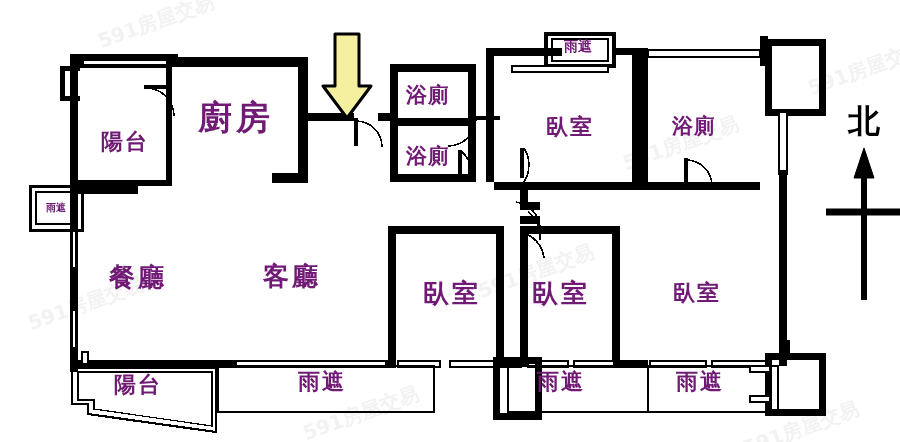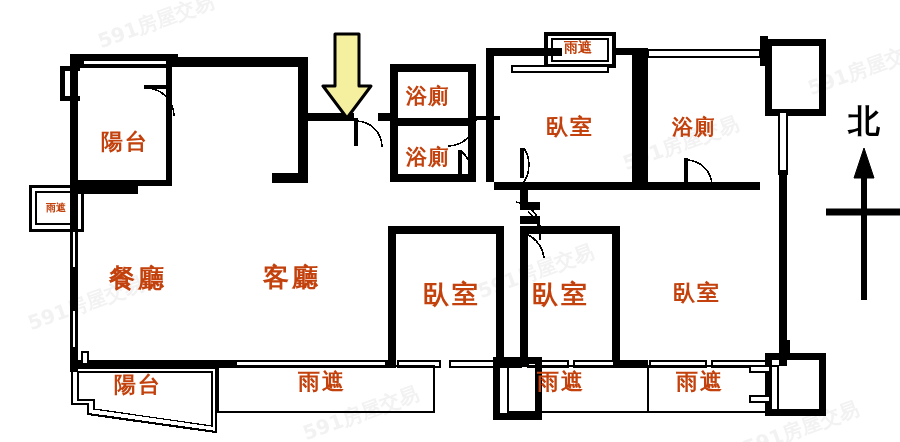--- a/index.html
+++ b/index.html
@@ -10,23 +10,23 @@
   #plan{
     position:relative;
     width:900px;height:442px;
     background:#ffffff;
   }
   #plan svg{position:absolute;top:0;left:0;}
 
   
   .rlabel{
     position:absolute;
-    font-family:Liberation Sans, sans-serif;
+    font-family:Liberation Serif, serif;
     font-weight:700;
-    color:#c2410c;
+    color:#701a75;
     white-space:nowrap;
     letter-spacing:2px;
     line-height:1;
     transform:translate(-50%,-50%);
     pointer-events:none;
   }
   .sz-xl{font-size:34px;letter-spacing:4px;}
   .sz-lg{font-size:26px;letter-spacing:3px;}
   .sz-md{font-size:22px;letter-spacing:2px;}
   .sz-sm{font-size:21px;letter-spacing:1px;}
@@ -209,20 +209,21 @@
     </g>
   </svg>
 
   <div style="position:absolute;left:321px;top:32px;width:52px;height:88px;">
     <svg width="52" height="88">
       <polygon points="14,2 38,2 38,54 50,54 26,86 2,54 14,54" fill="#f5efa0" stroke="#000000" stroke-width="3" stroke-linejoin="round"></polygon>
     </svg>
   </div>
 
   <div class="rlabel sz-md" style="left:125px;top:142px;">陽台</div>
+  <div class="rlabel sz-xl" style="left:236px;top:118px;">廚房</div>
   <div class="rlabel sz-sm" style="left:428px;top:95px;">浴廁</div>
   <div class="rlabel sz-sm" style="left:428px;top:156px;">浴廁</div>
   <div class="rlabel sz-md" style="left:570px;top:127px;">臥室</div>
   <div class="rlabel sz-sm" style="left:694px;top:126px;">浴廁</div>
   <div class="rlabel sz-lg" style="left:138px;top:278px;">餐廳</div>
   <div class="rlabel sz-lg" style="left:292px;top:277px;">客廳</div>
   <div class="rlabel sz-lg" style="left:452px;top:294px;">臥室</div>
   <div class="rlabel sz-lg" style="left:561px;top:294px;">臥室</div>
   <div class="rlabel sz-md" style="left:697px;top:293px;">臥室</div>
   <div class="rlabel sz-md" style="left:138px;top:385px;">陽台</div>

